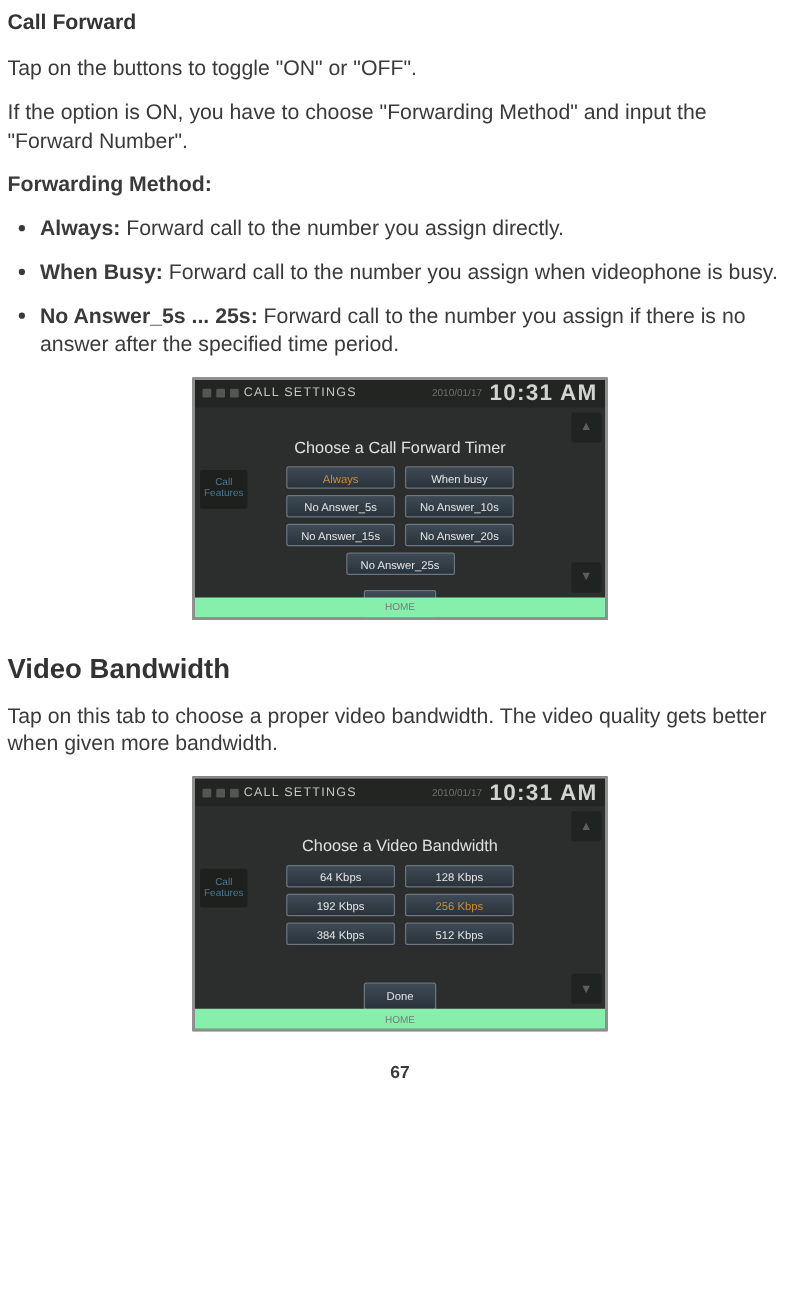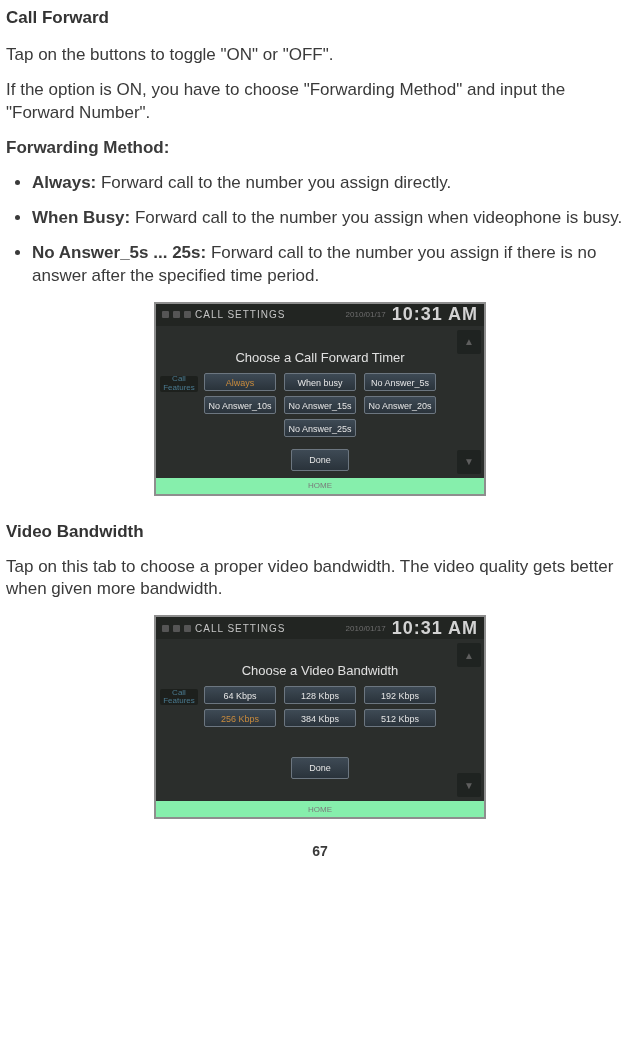--- a/index.html
+++ b/index.html
@@ -12,21 +12,21 @@
     box-sizing: border-box;
     background: #fff;
   }
   h3 {
     font-size: 17px;
     font-weight: bold;
     margin: 0 0 16px 0;
     color: #333;
   }
   .sub {
-    font-size: 17px;
+    font-size: 22px;
     font-weight: bold;
     margin: 26px 0 14px 0;
     color: #333;
   }
   p {
     margin: 0 0 12px 0;
     line-height: 1.35;
   }
   ul {
     list-style: disc;
@@ -88,21 +88,21 @@
   }
   .btn-grid {
     display: flex;
     flex-wrap: wrap;
     gap: 5px 8px;
     justify-content: center;
     margin-top: 8px;
     padding: 0 48px;
   }
   .btn {
-    width: 72px;
+    width: 87px;
     height: 18px;
     line-height: 18px;
     border: 1px solid #6c7680;
     border-radius: 2px;
     background: linear-gradient(#3e4a55, #2a333b);
     font-size: 9px;
     color: #e6e6e6;
     text-align: center;
     box-sizing: border-box;
   }
@@ -133,21 +133,21 @@
     display: flex;
     justify-content: center;
     align-items: center;
     gap: 6px;
   }
   .side-tab {
     position: absolute;
     left: 4px;
     top: 72px;
     width: 38px;
-    height: 16px;
+    height: 31px;
     background: #1d201d;
     color: #4a7a90;
     font-size: 8px;
     line-height: 1.1;
     display: flex;
     align-items: center;
     justify-content: center;
     text-align: center;
     border-radius: 2px;
   }

